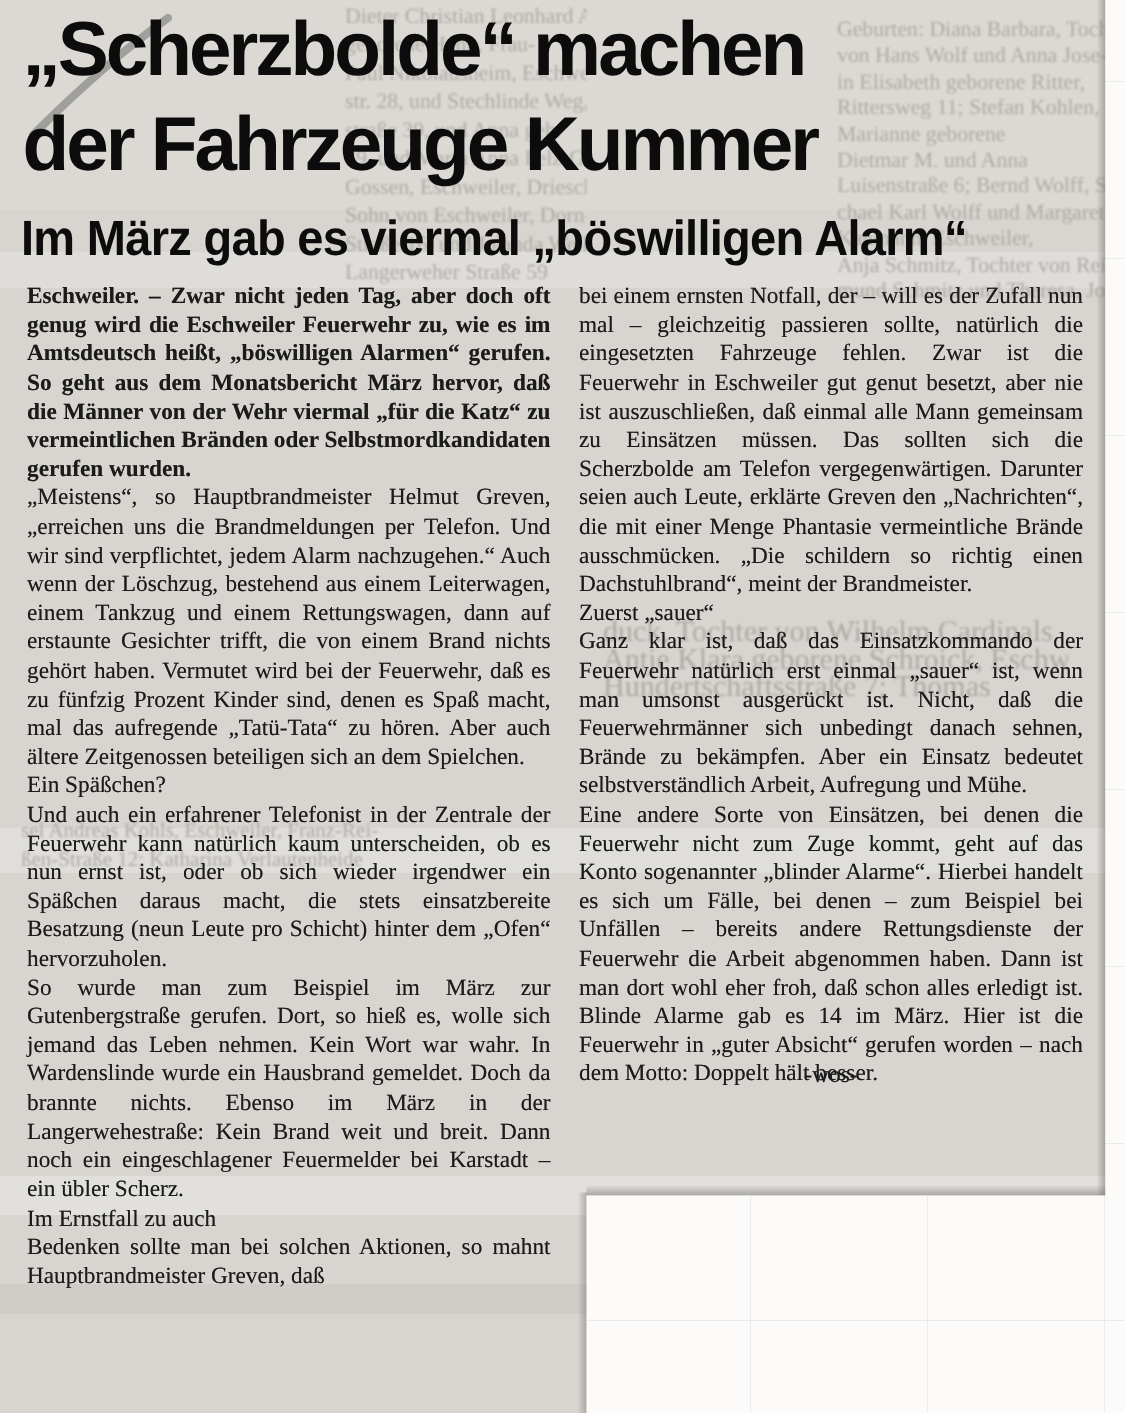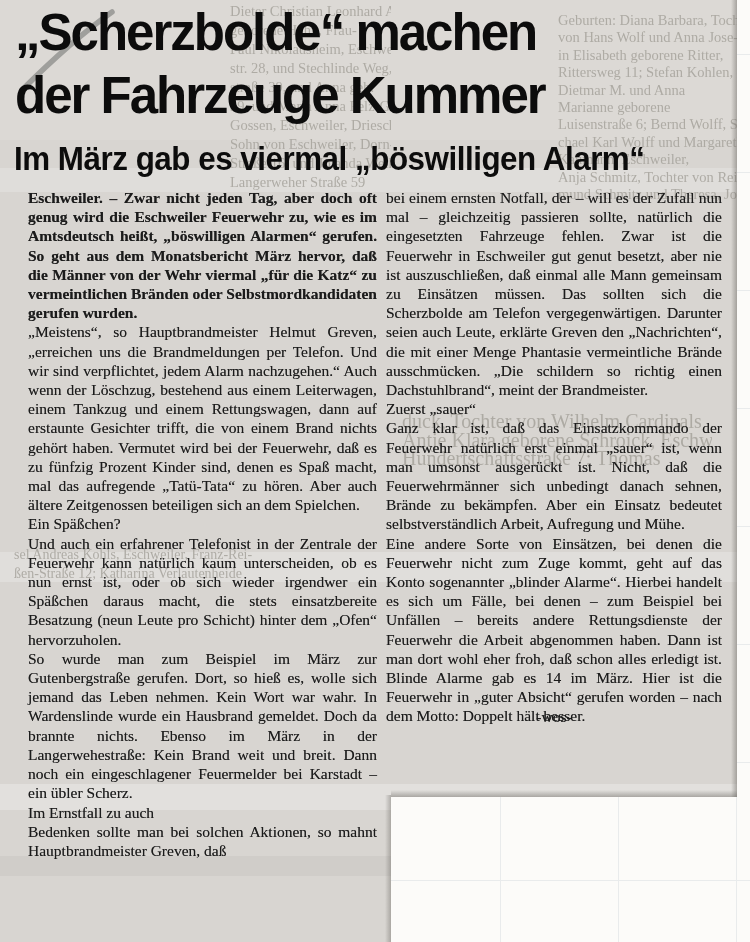--- a/index.html
+++ b/index.html
@@ -60,21 +60,21 @@
     font-size:33px;line-height:40px;letter-spacing:-0.5px;color:#0c0c0c;
     white-space:nowrap;transform:scaleX(0.95);transform-origin:left center;
   }
 
   .col{
     position:absolute;top:188px;
     font-family:"Liberation Serif",serif;font-size:15.5px;line-height:19.2px;
     color:#1b1b1b;text-align:justify;
     text-shadow:0 0 .4px rgba(25,25,25,.55);
   }
-  .col1{left:28px;width:349px;}
+  .col1{left:18px;width:349px;}
   .col2{left:386px;width:336px;}
   .col p{margin:0;}
   .lead{font-weight:bold;}
   .subhead{font-weight:normal;margin-top:14px;}
   .signoff{text-align:center;margin-top:-19.2px;}
 </style>
 </head>
 <body>
 
 <div class="page">
@@ -99,22 +99,22 @@
         <div class="gl">Gossen, Eschweiler, Drieschstraße 9; Franz</div>
         <div class="gl">Sohn von Eschweiler, Dorn-</div>
         <div class="gl">Straße 16, und Jolanda Weihs, Eschweiler,</div>
         <div class="gl">Langerweher Straße 59</div>
       </div>
     <div class="ghost ghost-right">
         <div class="gl">Geburten: Diana Barbara, Tochter</div>
         <div class="gl">von Hans Wolf und Anna Jose-</div>
         <div class="gl">in Elisabeth geborene Ritter,</div>
         <div class="gl">Rittersweg 11; Stefan Kohlen, Sohn</div>
+        <div class="gl">Marianne geborene</div>
         <div class="gl">Dietmar M. und Anna</div>
-        <div class="gl">Marianne geborene</div>
         <div class="gl">Luisenstraße 6; Bernd Wolff, Sohn von Mi-</div>
         <div class="gl">chael Karl Wolff und Margarethe geb.</div>
         <div class="gl">Kaumann, Eschweiler,</div>
         <div class="gl">Anja Schmitz, Tochter von Rei-</div>
         <div class="gl">mund Schmitz und Theresa, Josefine geb.</div>
       </div>
     <div class="ghost ghost-c1">
         <div class="gl">sel Andreas Kohls, Eschweiler, Franz-Rei-</div>
         <div class="gl">ßen-Straße 12; Katharina Verlautenheide</div>
       </div>

